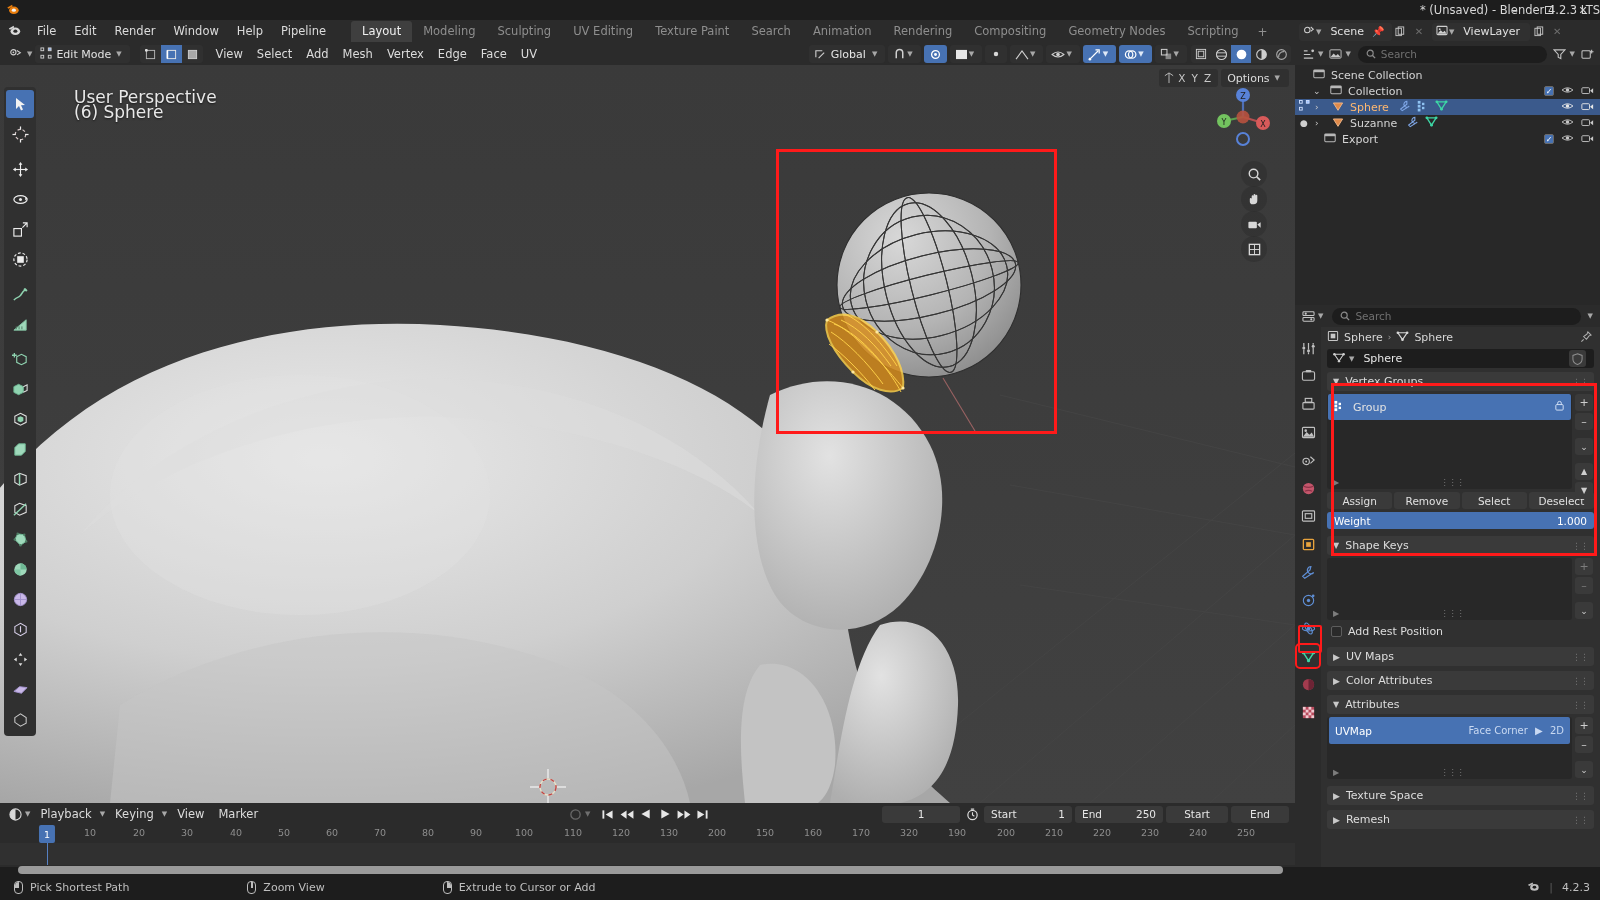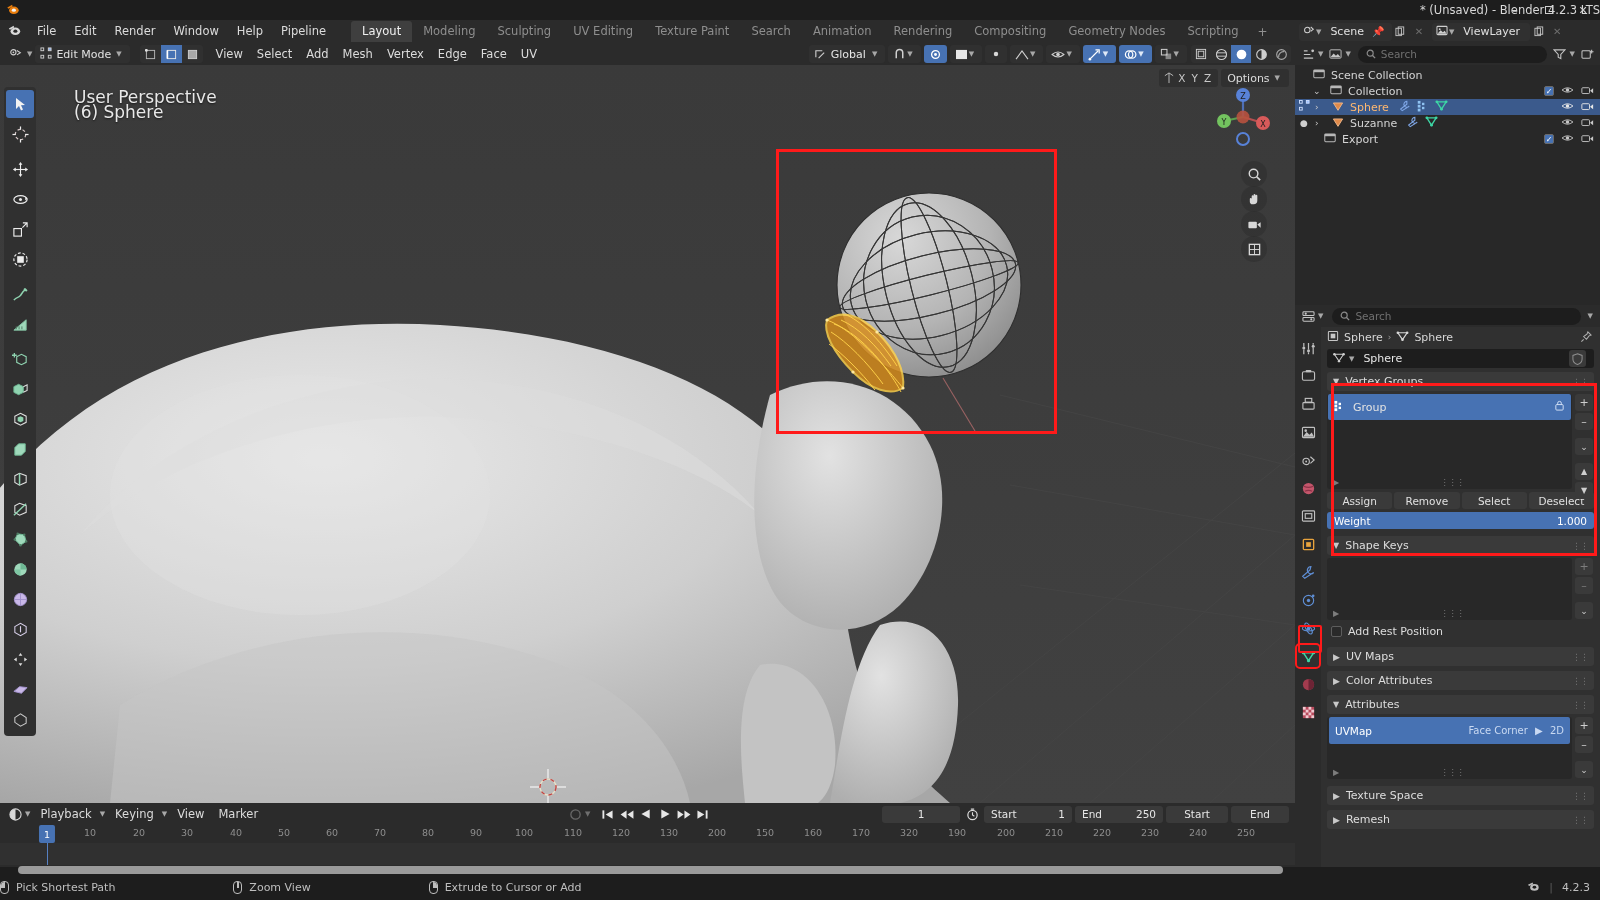--- a/index.html
+++ b/index.html
@@ -1390,21 +1390,21 @@
       <div class="tick" style="left:1150px">230</div>
       <div class="tick" style="left:1198px">240</div>
       <div class="tick" style="left:1246px">250</div>
     </div>
     <div class="tl-track"></div>
     <div class="ph-line" style="left:47px"></div>
   </div>
   <div class="scrollbar"></div>
 
   <div class="statusbar">
-    <div class="sb-item" style="">
+    <div class="sb-item" style="margin-left:14px">
       <span class="mouse-ic l"></span>
       <span>Pick Shortest Path</span>
     </div>
     <div class="sb-item" style="margin-left:118px">
       <span class="mouse-ic m"></span>
       <span>Zoom View</span>
     </div>
     <div class="sb-item" style="margin-left:118px">
       <span class="mouse-ic r"></span>
       <span>Extrude to Cursor or Add</span>

